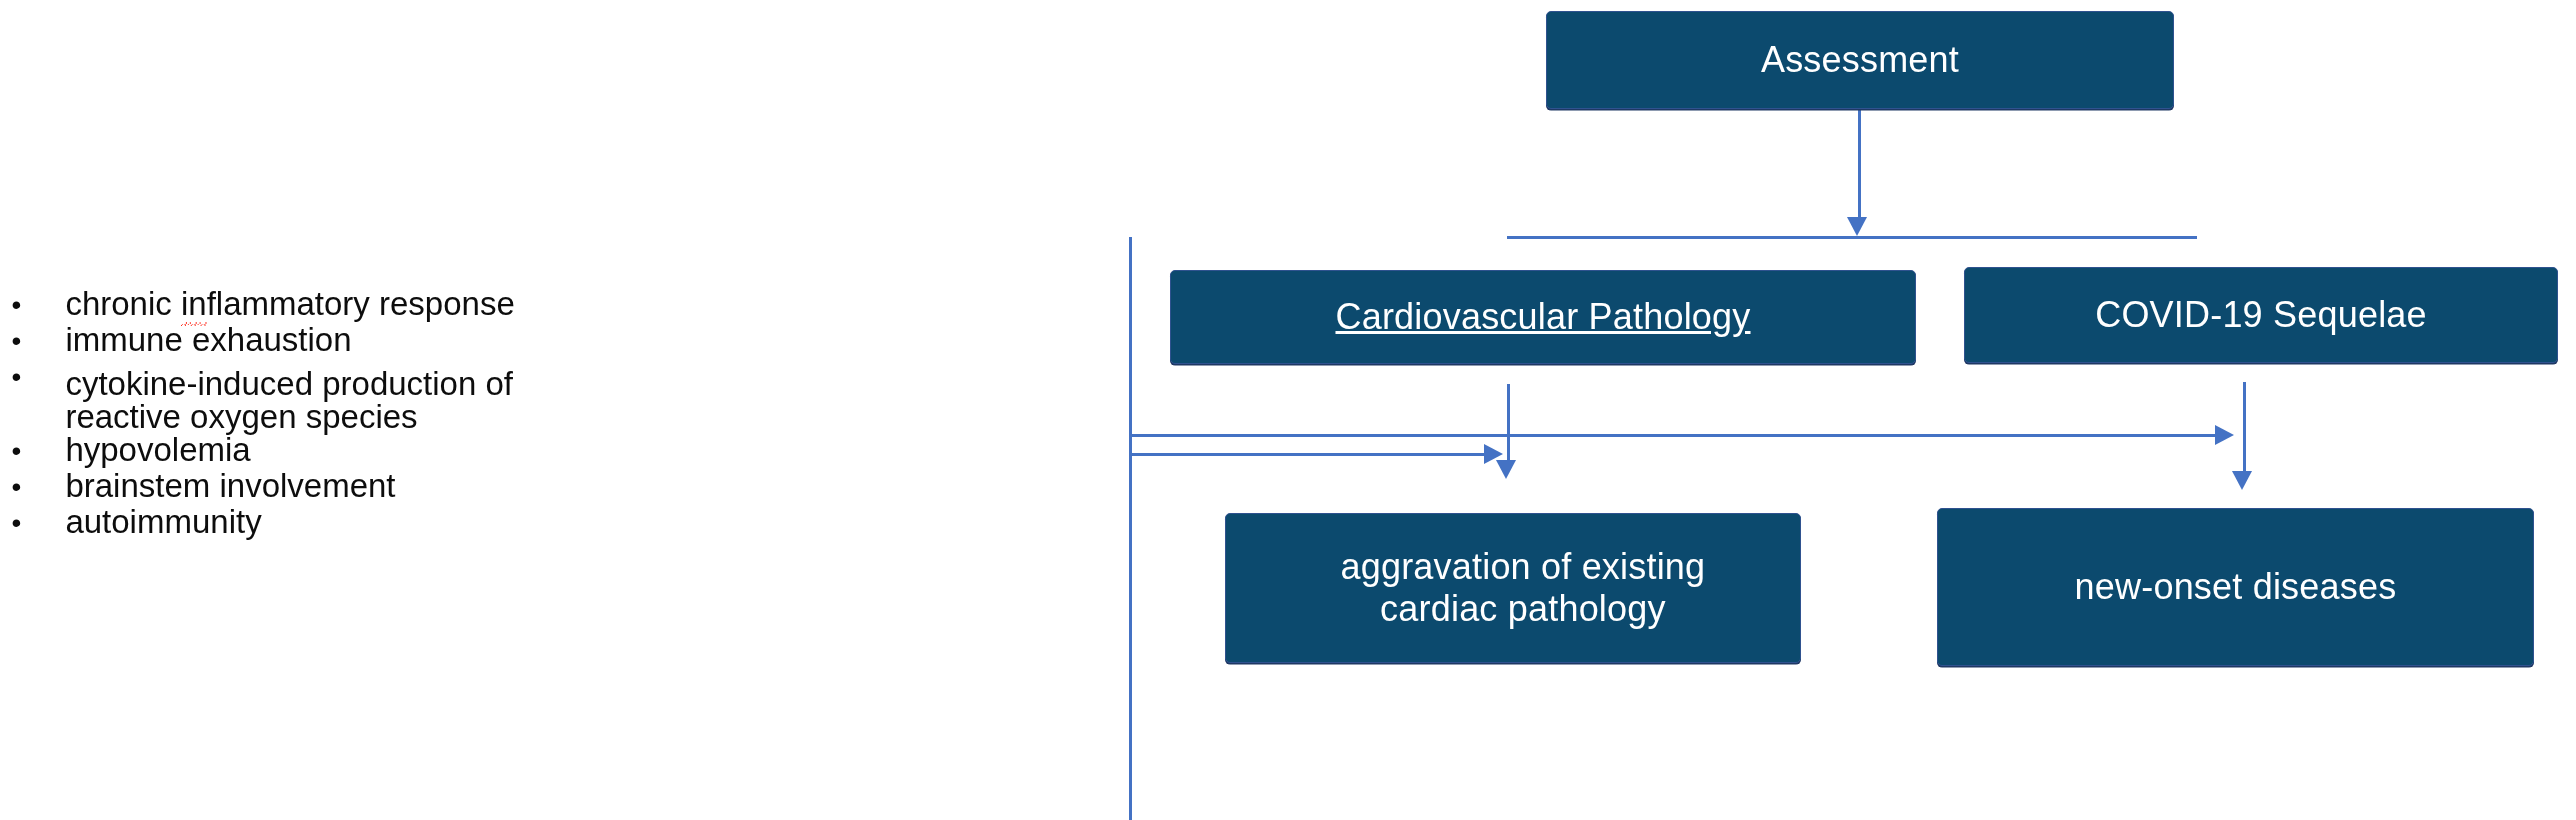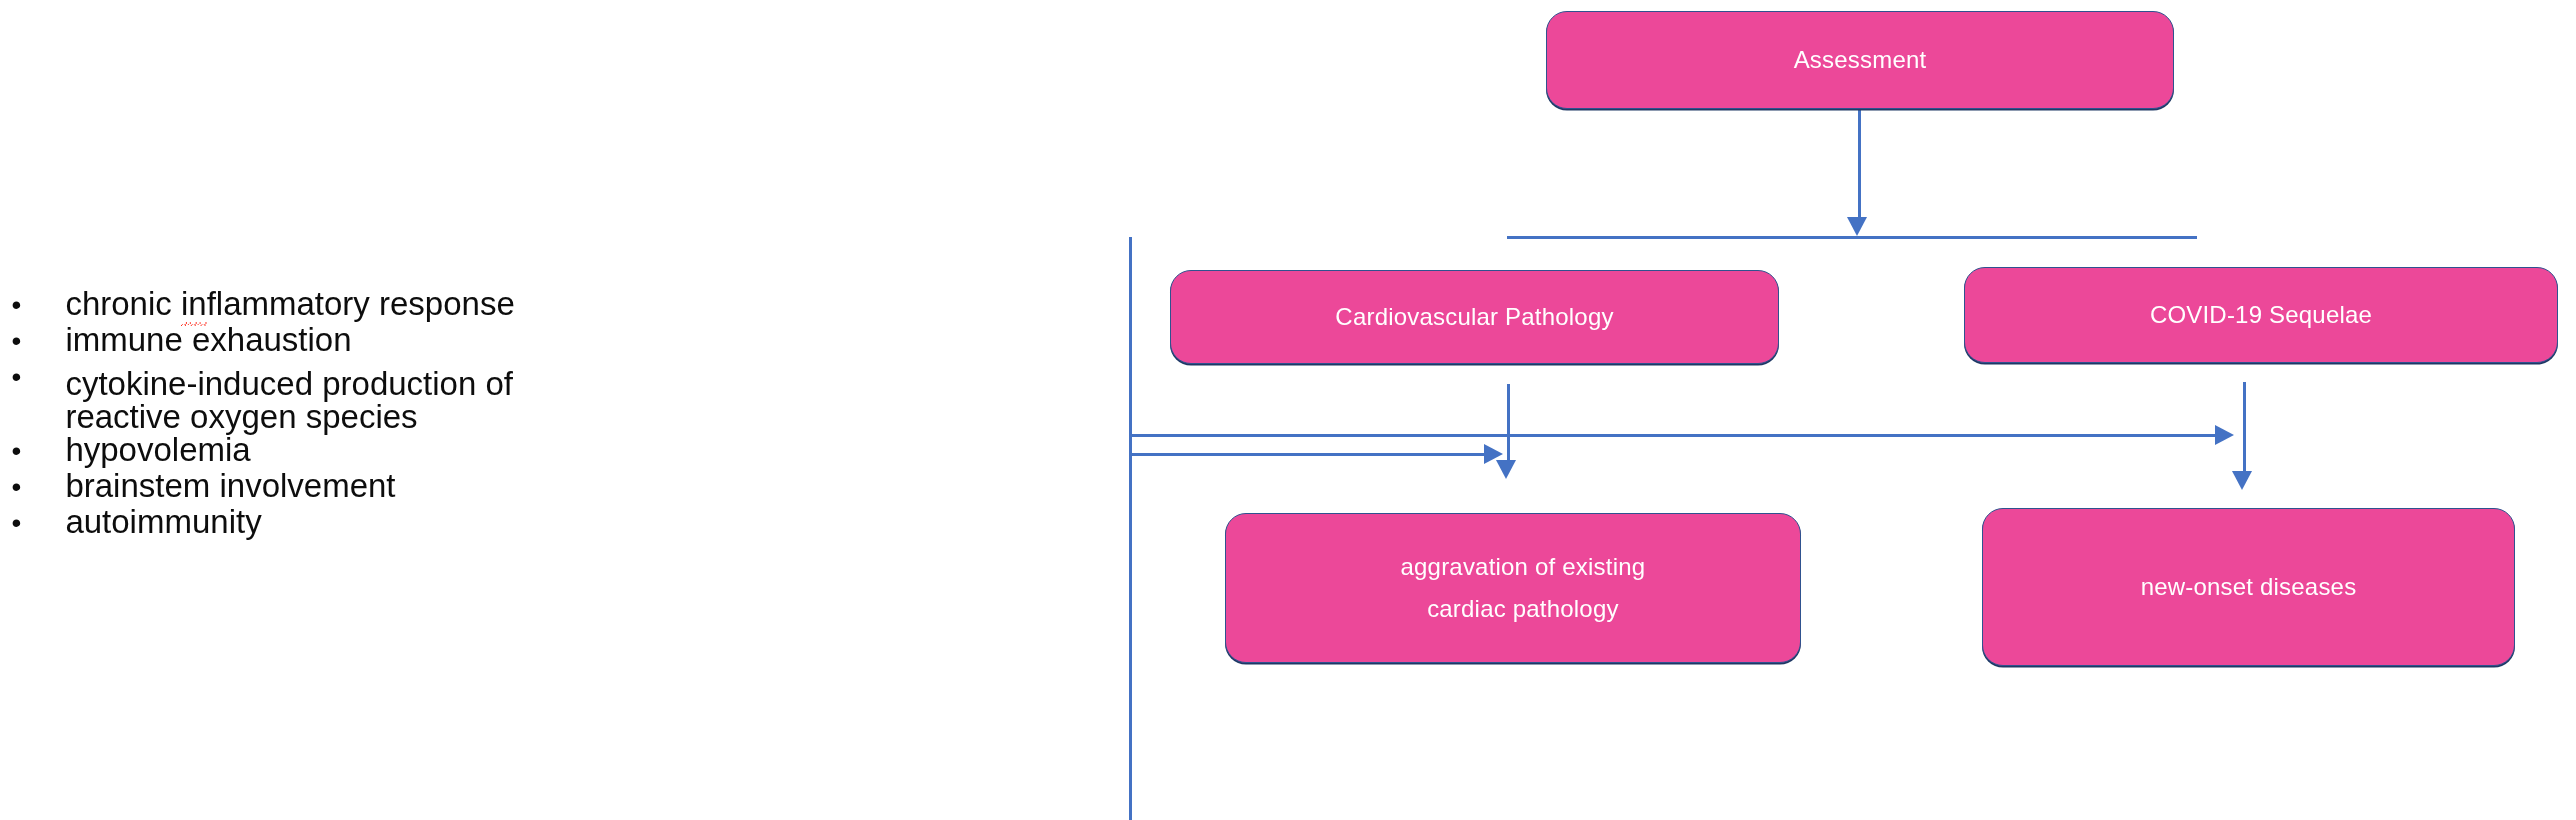--- a/index.html
+++ b/index.html
@@ -68,40 +68,40 @@
       radial-gradient(circle at 2.5px 4.1px, rgba(0,0,0,0) 1.8px, #ff2b1d 2px, #ff2b1d 2.5px, rgba(0,0,0,0) 2.6px),
       radial-gradient(circle at 7.4px 0px, rgba(0,0,0,0) 1.8px, #ff2b1d 2px, #ff2b1d 2.5px, rgba(0,0,0,0) 2.6px);
     background-size: 9.8px 4.9px;
     background-repeat: repeat-x;
   }
 
   
   .node {
     position: absolute;
     box-sizing: border-box;
-    background: #ec4899;
+    background: #0c4a6e;
     border: 1.6px solid #2F528F;
-    border-radius: 21px;
+    border-radius: 5px;
     color: #ffffff;
     display: flex;
     align-items: center;
     justify-content: center;
     text-align: center;
-    font-size: 24px;
+    font-size: 36px;
     line-height: 42px;
     letter-spacing: 0.2px;
     box-shadow: 0 1.6px 0 0 #1f3864;
     padding: 0 8.2px;
   }
 
   #node-assessment      { left:1546px; top:10.6px;  width:628px;  height:98px; }
-  #node-cardiovascular  { left:1170px; top:270px; width:609px;  height:94px; }
+  #node-cardiovascular  { left:1170px; top:270px; width:746px;  height:94px;text-decoration:underline; }
   #node-covid           { left:1964px; top:267px; width:594px;  height:96px; }
   #node-aggravation     { left:1225px; top:513px; width:576px;  height:150px;padding-left:28px; }
-  #node-newonset        { left:1937px; top:508px; width:533px;  height:158px;margin-left:45px; }
+  #node-newonset        { left:1937px; top:508px; width:597px;  height:158px; }
 
   
   .conn {
     position: absolute;
     background: #4472C4;
   }
   .conn-v { width: 3.3px; }
   .conn-h { height: 3.3px; }
 
   .arrowhead-down {

